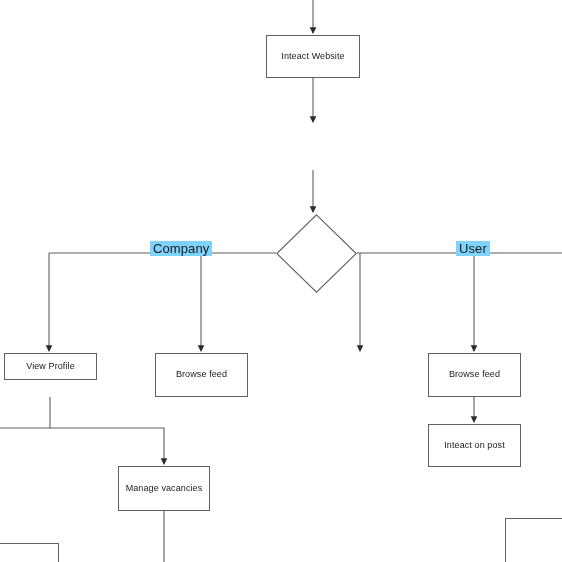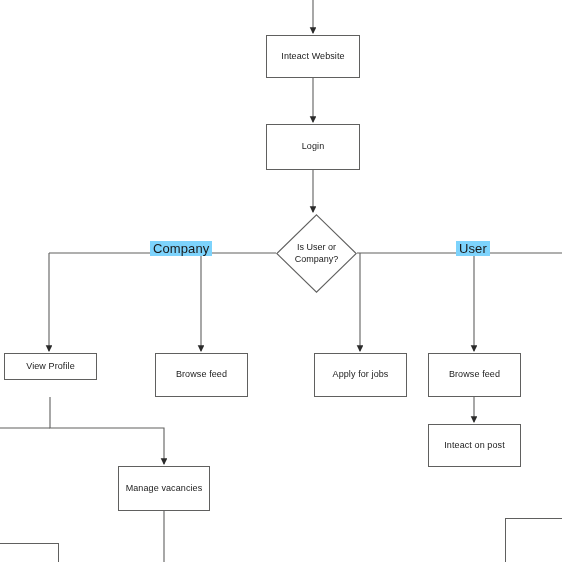--- a/index.html
+++ b/index.html
@@ -113,42 +113,35 @@
       <path d="M50,428 L-10,428"></path>
 
       <path d="M164,511 L164,562"></path>
     </g>
   </svg>
 
   <div class="node-box" style="left:266px; top:35px; width:94px; height:43px;">
     <span>Inteact Website</span>
   </div>
 
-  <div class="node-box" style="left:266px; top:124px; width:94px; height:46px;">
-    <span>Login</span>
-  </div>
 
   <div class="node-diamond" style="left:276px; top:214px; width:81px; height:79px;">
     <svg class="diamond-shape" viewBox="0 0 81 79" preserveAspectRatio="none">
       <polygon points="40.5,0.8 80.2,39.5 40.5,78.2 0.8,39.5" fill="#ffffff" stroke="#60605f" stroke-width="1.1"></polygon>
     </svg>
-    <span class="diamond-label">Is User or Company?</span>
   </div>
 
   <div class="node-box" style="left:4px; top:353px; width:93px; height:27px;">
     <span>View Profile</span>
   </div>
 
   <div class="node-box" style="left:155px; top:353px; width:93px; height:44px;">
     <span>Browse feed</span>
   </div>
 
-  <div class="node-box" style="left:314px; top:353px; width:93px; height:44px;">
-    <span>Apply for jobs</span>
-  </div>
 
   <div class="node-box" style="left:428px; top:353px; width:93px; height:44px;">
     <span>Browse feed</span>
   </div>
 
   <div class="node-box" style="left:118px; top:466px; width:92px; height:45px;">
     <span>Manage vacancies</span>
   </div>
 
   <div class="node-box" style="left:428px; top:424px; width:93px; height:43px;">

